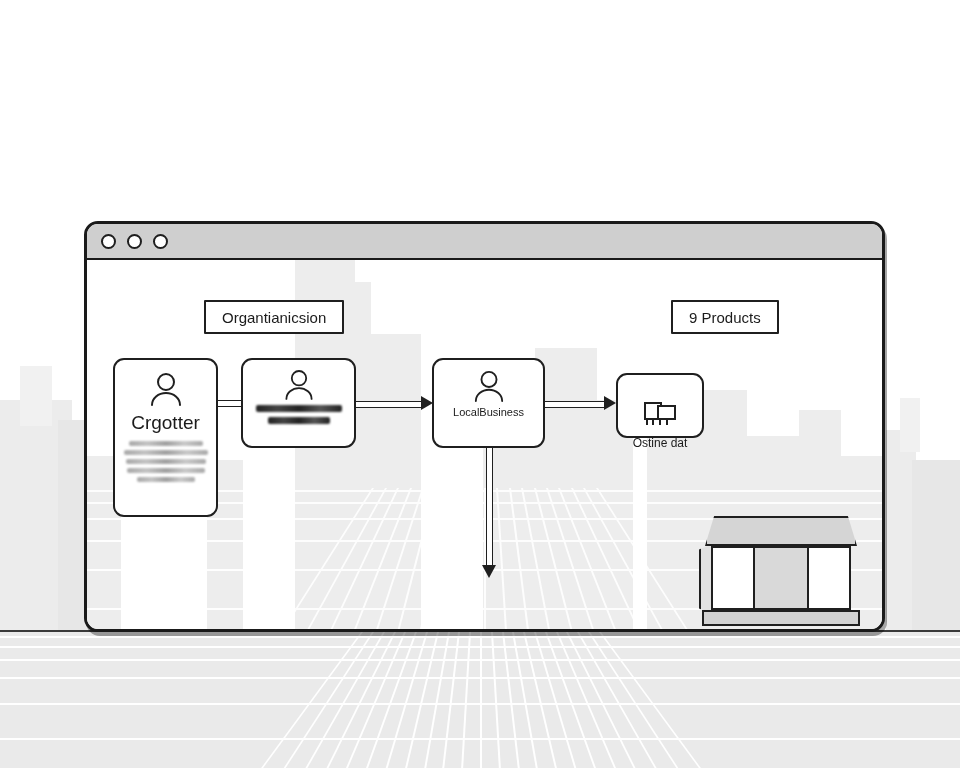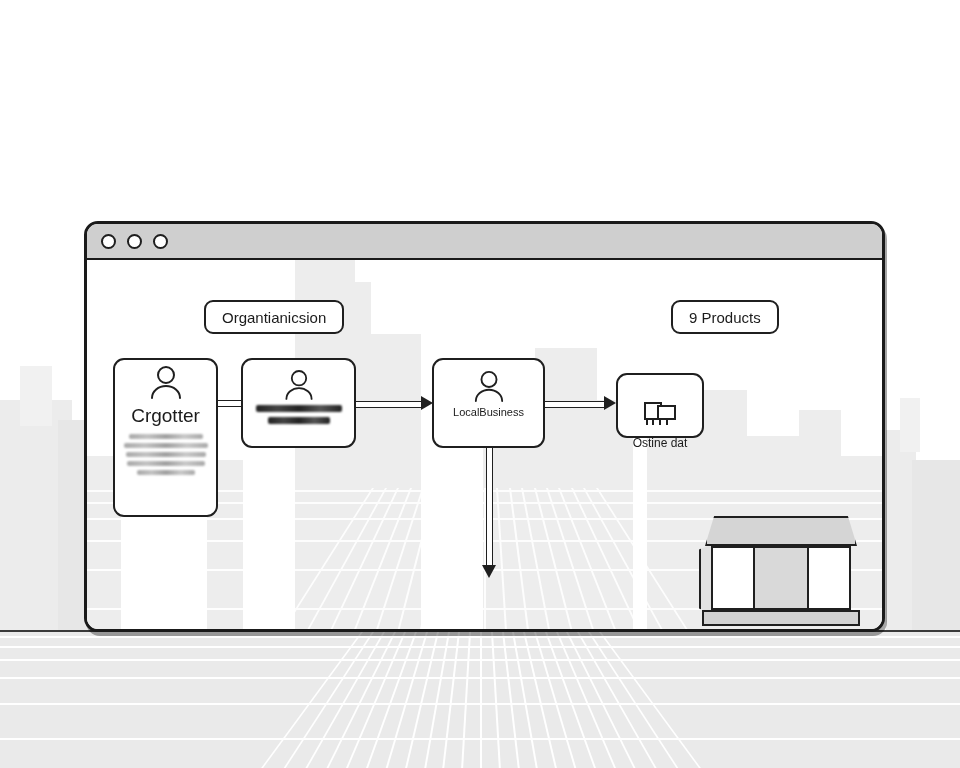--- a/index.html
+++ b/index.html
@@ -47,38 +47,38 @@
     position:absolute;left:0;top:36px;width:100%;height:372px;
     background:transparent;
   }
 
   
   .in-bldg{position:absolute;background:#ededed;}
 
   
   .pill{
     position:absolute;
-    border:2px solid #1f1f1f;border-radius:9px;background:#ffffff;
+    border:2px solid #1f1f1f;border-radius:1px;background:#ffffff;
     height:34px;display:flex;align-items:center;justify-content:center;
     padding:0 16px;box-sizing:border-box;
     font-size:15px;color:#1b1b1b;white-space:nowrap;
   }
 
   
   .card{
     position:absolute;background:#ffffff;
     border:2px solid #1f1f1f;border-radius:11px;box-sizing:border-box;
   }
   .card-title{
     text-align:center;font-size:19px;color:#1b1b1b;
   }
   .person{display:block;margin:0 auto;}
 
   
-  #card-creator{left:26px;top:98px;width:105px;height:159px;padding-top:5px;}
+  #card-creator{left:26px;top:98px;width:105px;height:159px;padding-top:12px;}
   #card-creator .card-title{margin-top:6px;font-size:19px;}
   .blurb{margin:7px 9px 0 9px;}
   .blur-line{
     height:5px;margin:4px auto;border-radius:2px;
     background:linear-gradient(90deg,#9a9a9a,#b9b9b9,#8f8f8f,#c0c0c0,#9a9a9a);
     filter:blur(1.1px);opacity:.85;
   }
 
   
   #card-ai{left:154px;top:98px;width:115px;height:90px;padding-top:9px;}

